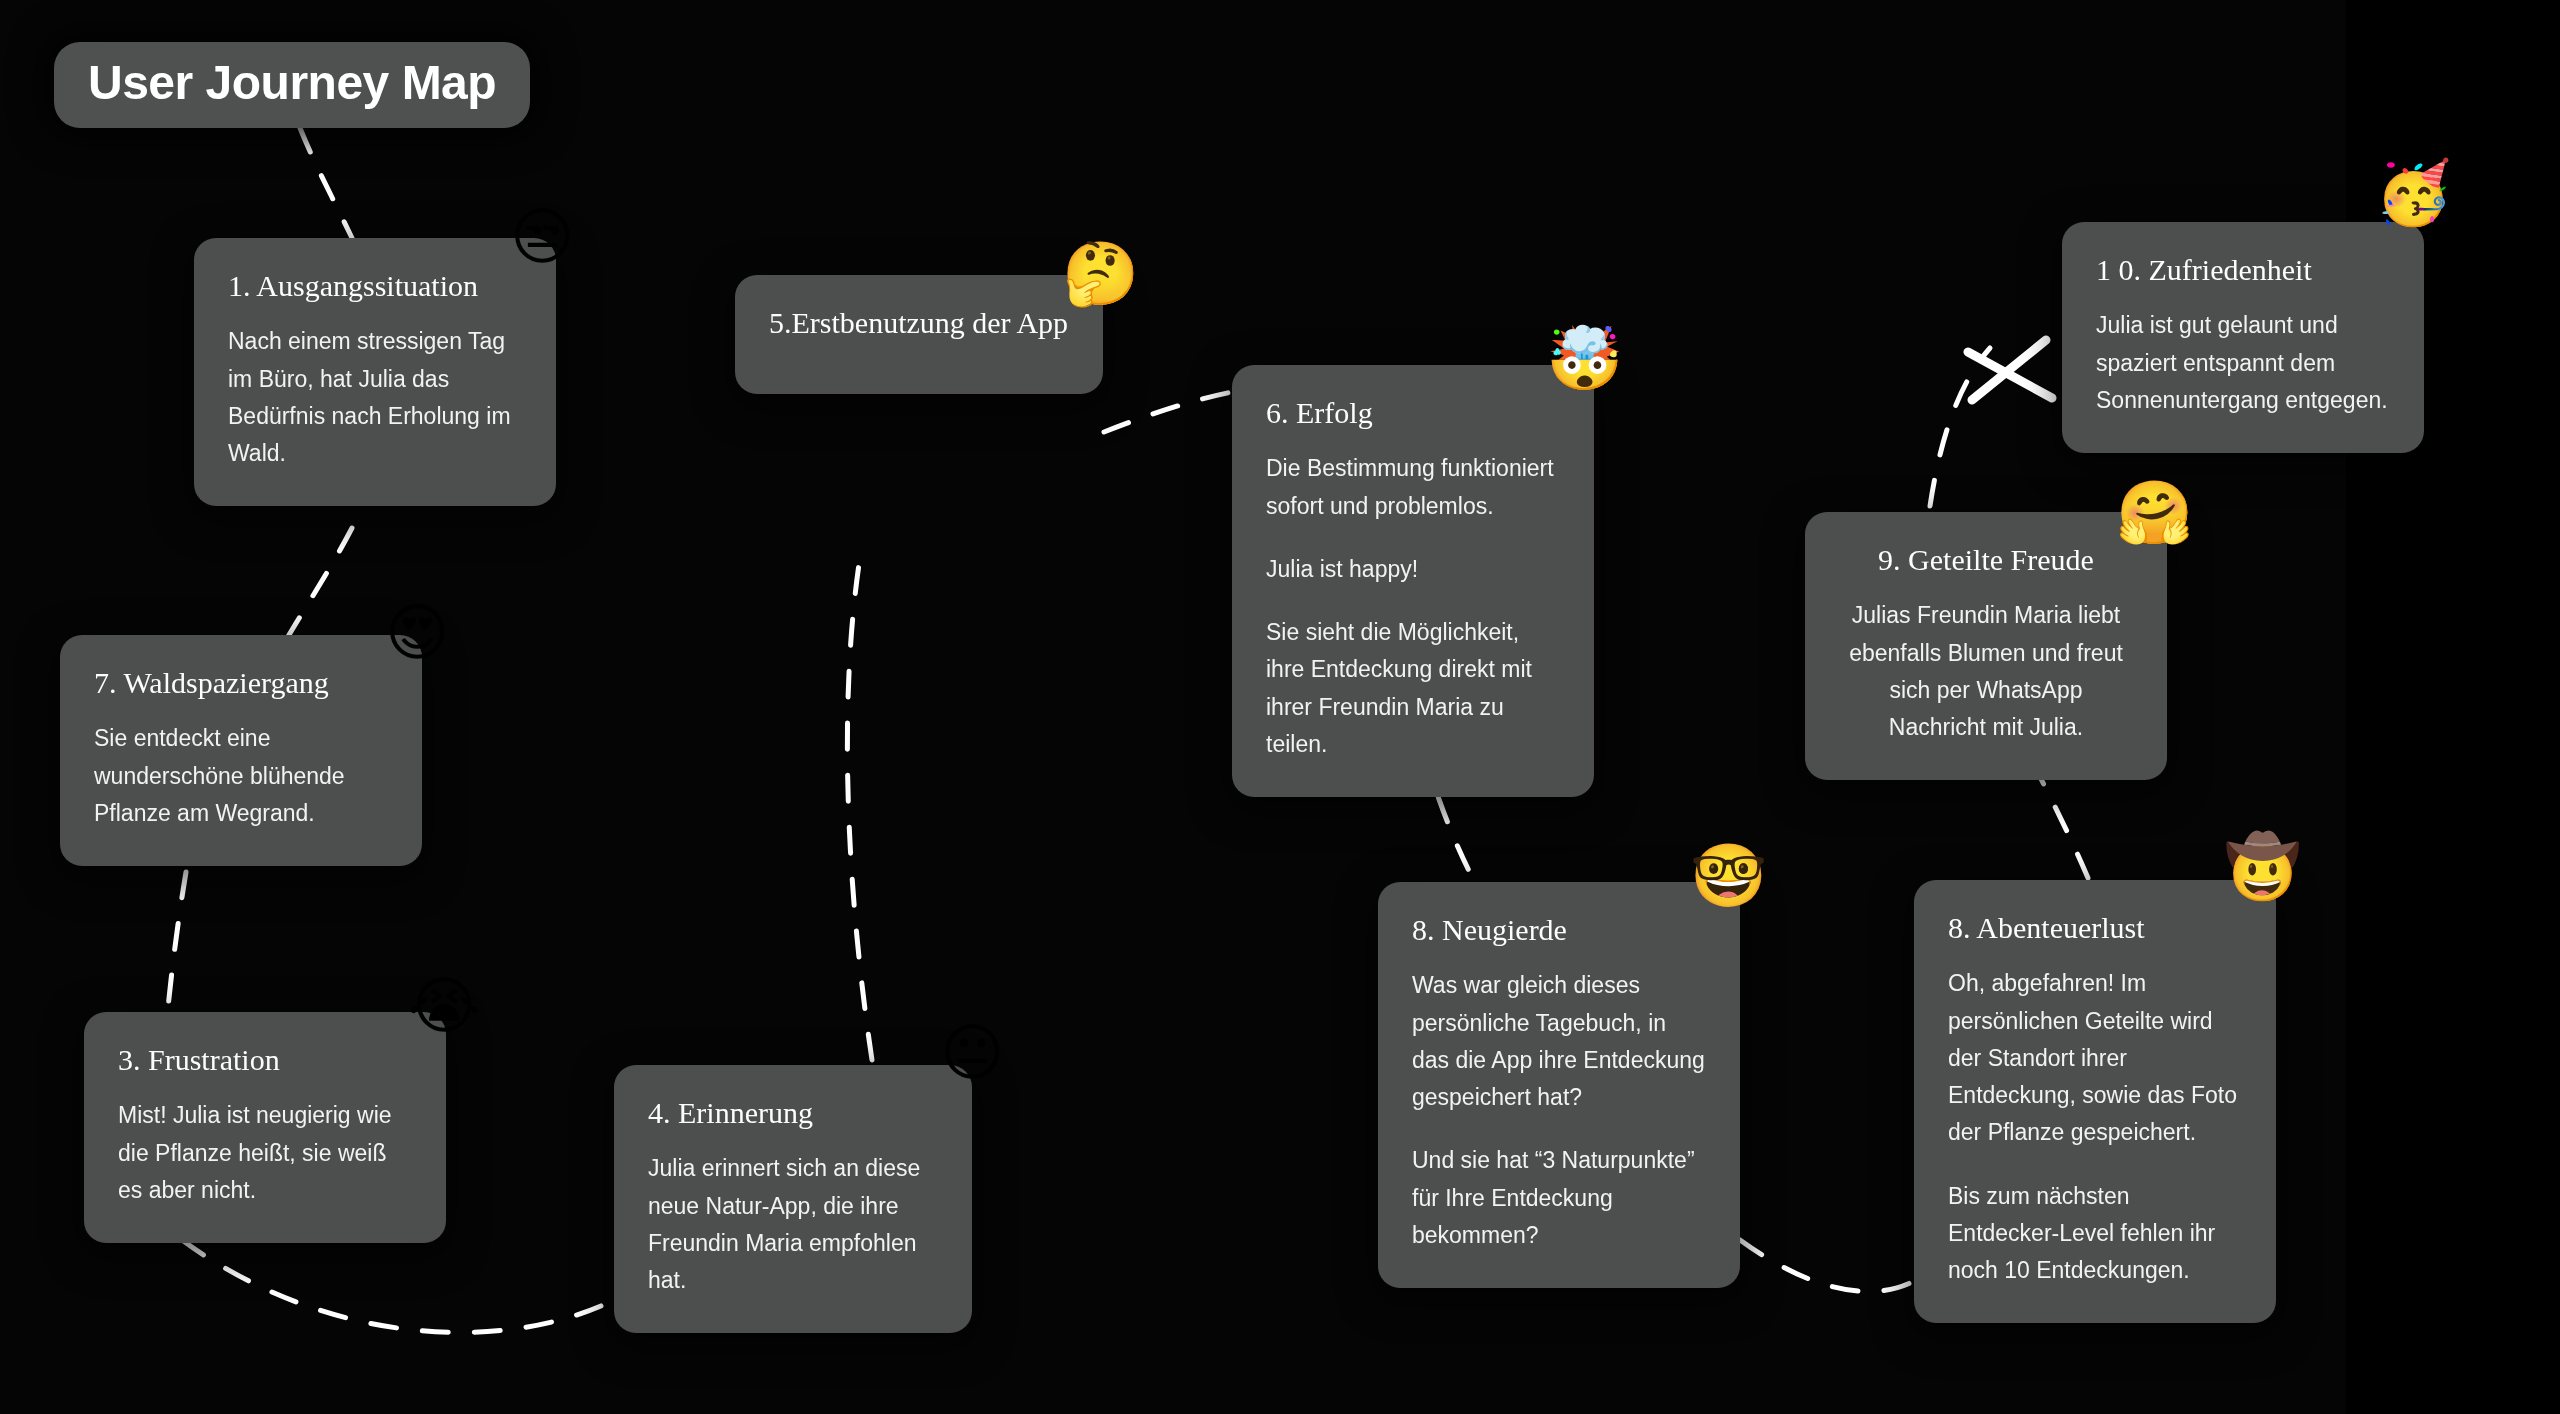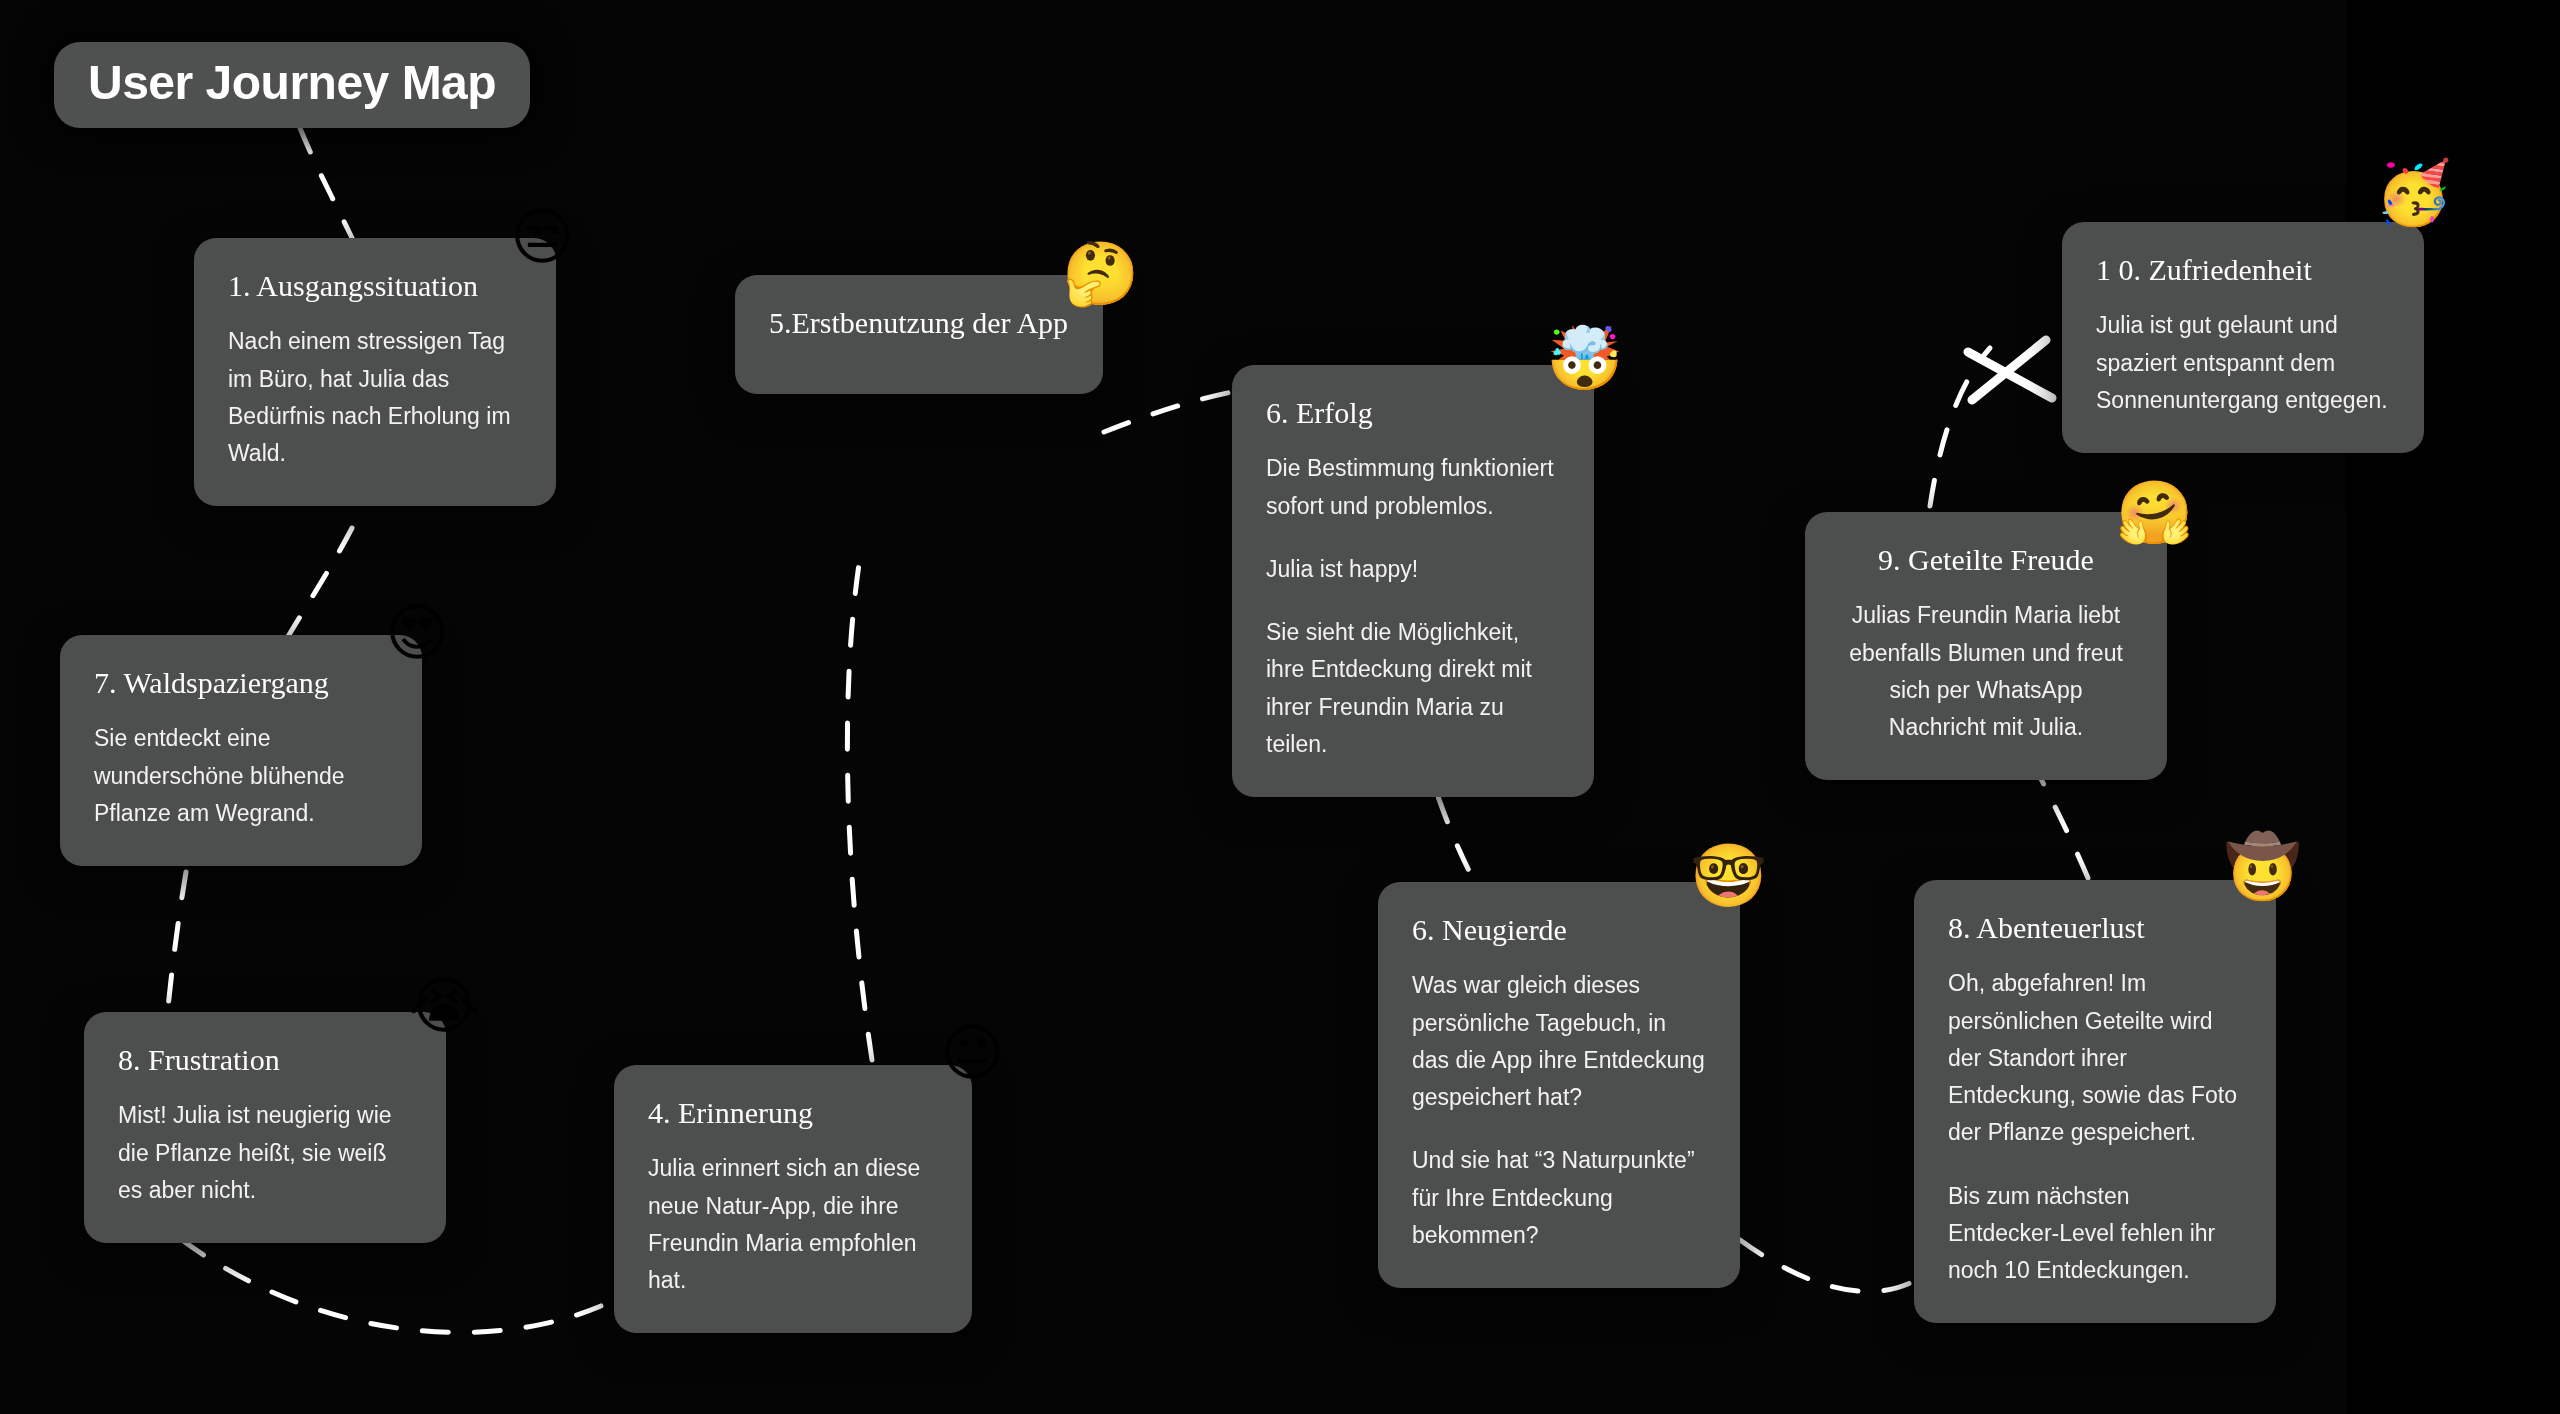--- a/index.html
+++ b/index.html
@@ -149,42 +149,42 @@
     <h2 class="card-title">1. Ausgangssituation</h2>
     <p class="card-body">Nach einem stressigen Tag im Büro, hat Julia das Bedürfnis nach Erholung im Wald.</p>
   </div>
 
   <div class="card" id="card-2">
     <h2 class="card-title">7. Waldspaziergang</h2>
     <p class="card-body">Sie entdeckt eine wunderschöne blühende Pflanze am Wegrand.</p>
   </div>
 
   <div class="card" id="card-3">
-    <h2 class="card-title">8. Frustration</h2>
+    <h2 class="card-title">3. Frustration</h2>
     <p class="card-body">Mist! Julia ist neugierig wie die Pflanze heißt, sie weiß es aber nicht.</p>
   </div>
 
   <div class="card" id="card-4">
     <h2 class="card-title">4. Erinnerung</h2>
     <p class="card-body">Julia erinnert sich an diese neue Natur-App, die ihre Freundin Maria empfohlen hat.</p>
   </div>
 
   <div class="card" id="card-5">
     <h2 class="card-title">5.Erstbenutzung der App</h2>
   </div>
 
   <div class="card" id="card-6">
     <h2 class="card-title">6. Erfolg</h2>
     <p class="card-body">Die Bestimmung funktioniert sofort und problemlos.</p>
     <p class="card-body">Julia ist happy!</p>
     <p class="card-body">Sie sieht die Möglichkeit, ihre Entdeckung direkt mit ihrer Freundin Maria zu teilen.</p>
   </div>
 
   <div class="card" id="card-7">
-    <h2 class="card-title">6. Neugierde</h2>
+    <h2 class="card-title">8. Neugierde</h2>
     <p class="card-body">Was war gleich dieses persönliche Tagebuch, in das die App ihre Entdeckung gespeichert hat?</p>
     <p class="card-body">Und sie hat “3 Naturpunkte” für Ihre Entdeckung bekommen?</p>
   </div>
 
   <div class="card" id="card-8">
     <h2 class="card-title">8. Abenteuerlust</h2>
     <p class="card-body">Oh, abgefahren! Im persönlichen Geteilte wird der Standort ihrer Entdeckung, sowie das Foto der Pflanze gespeichert.</p>
     <p class="card-body">Bis zum nächsten Entdecker-Level fehlen ihr noch 10 Entdeckungen.</p>
   </div>
 

